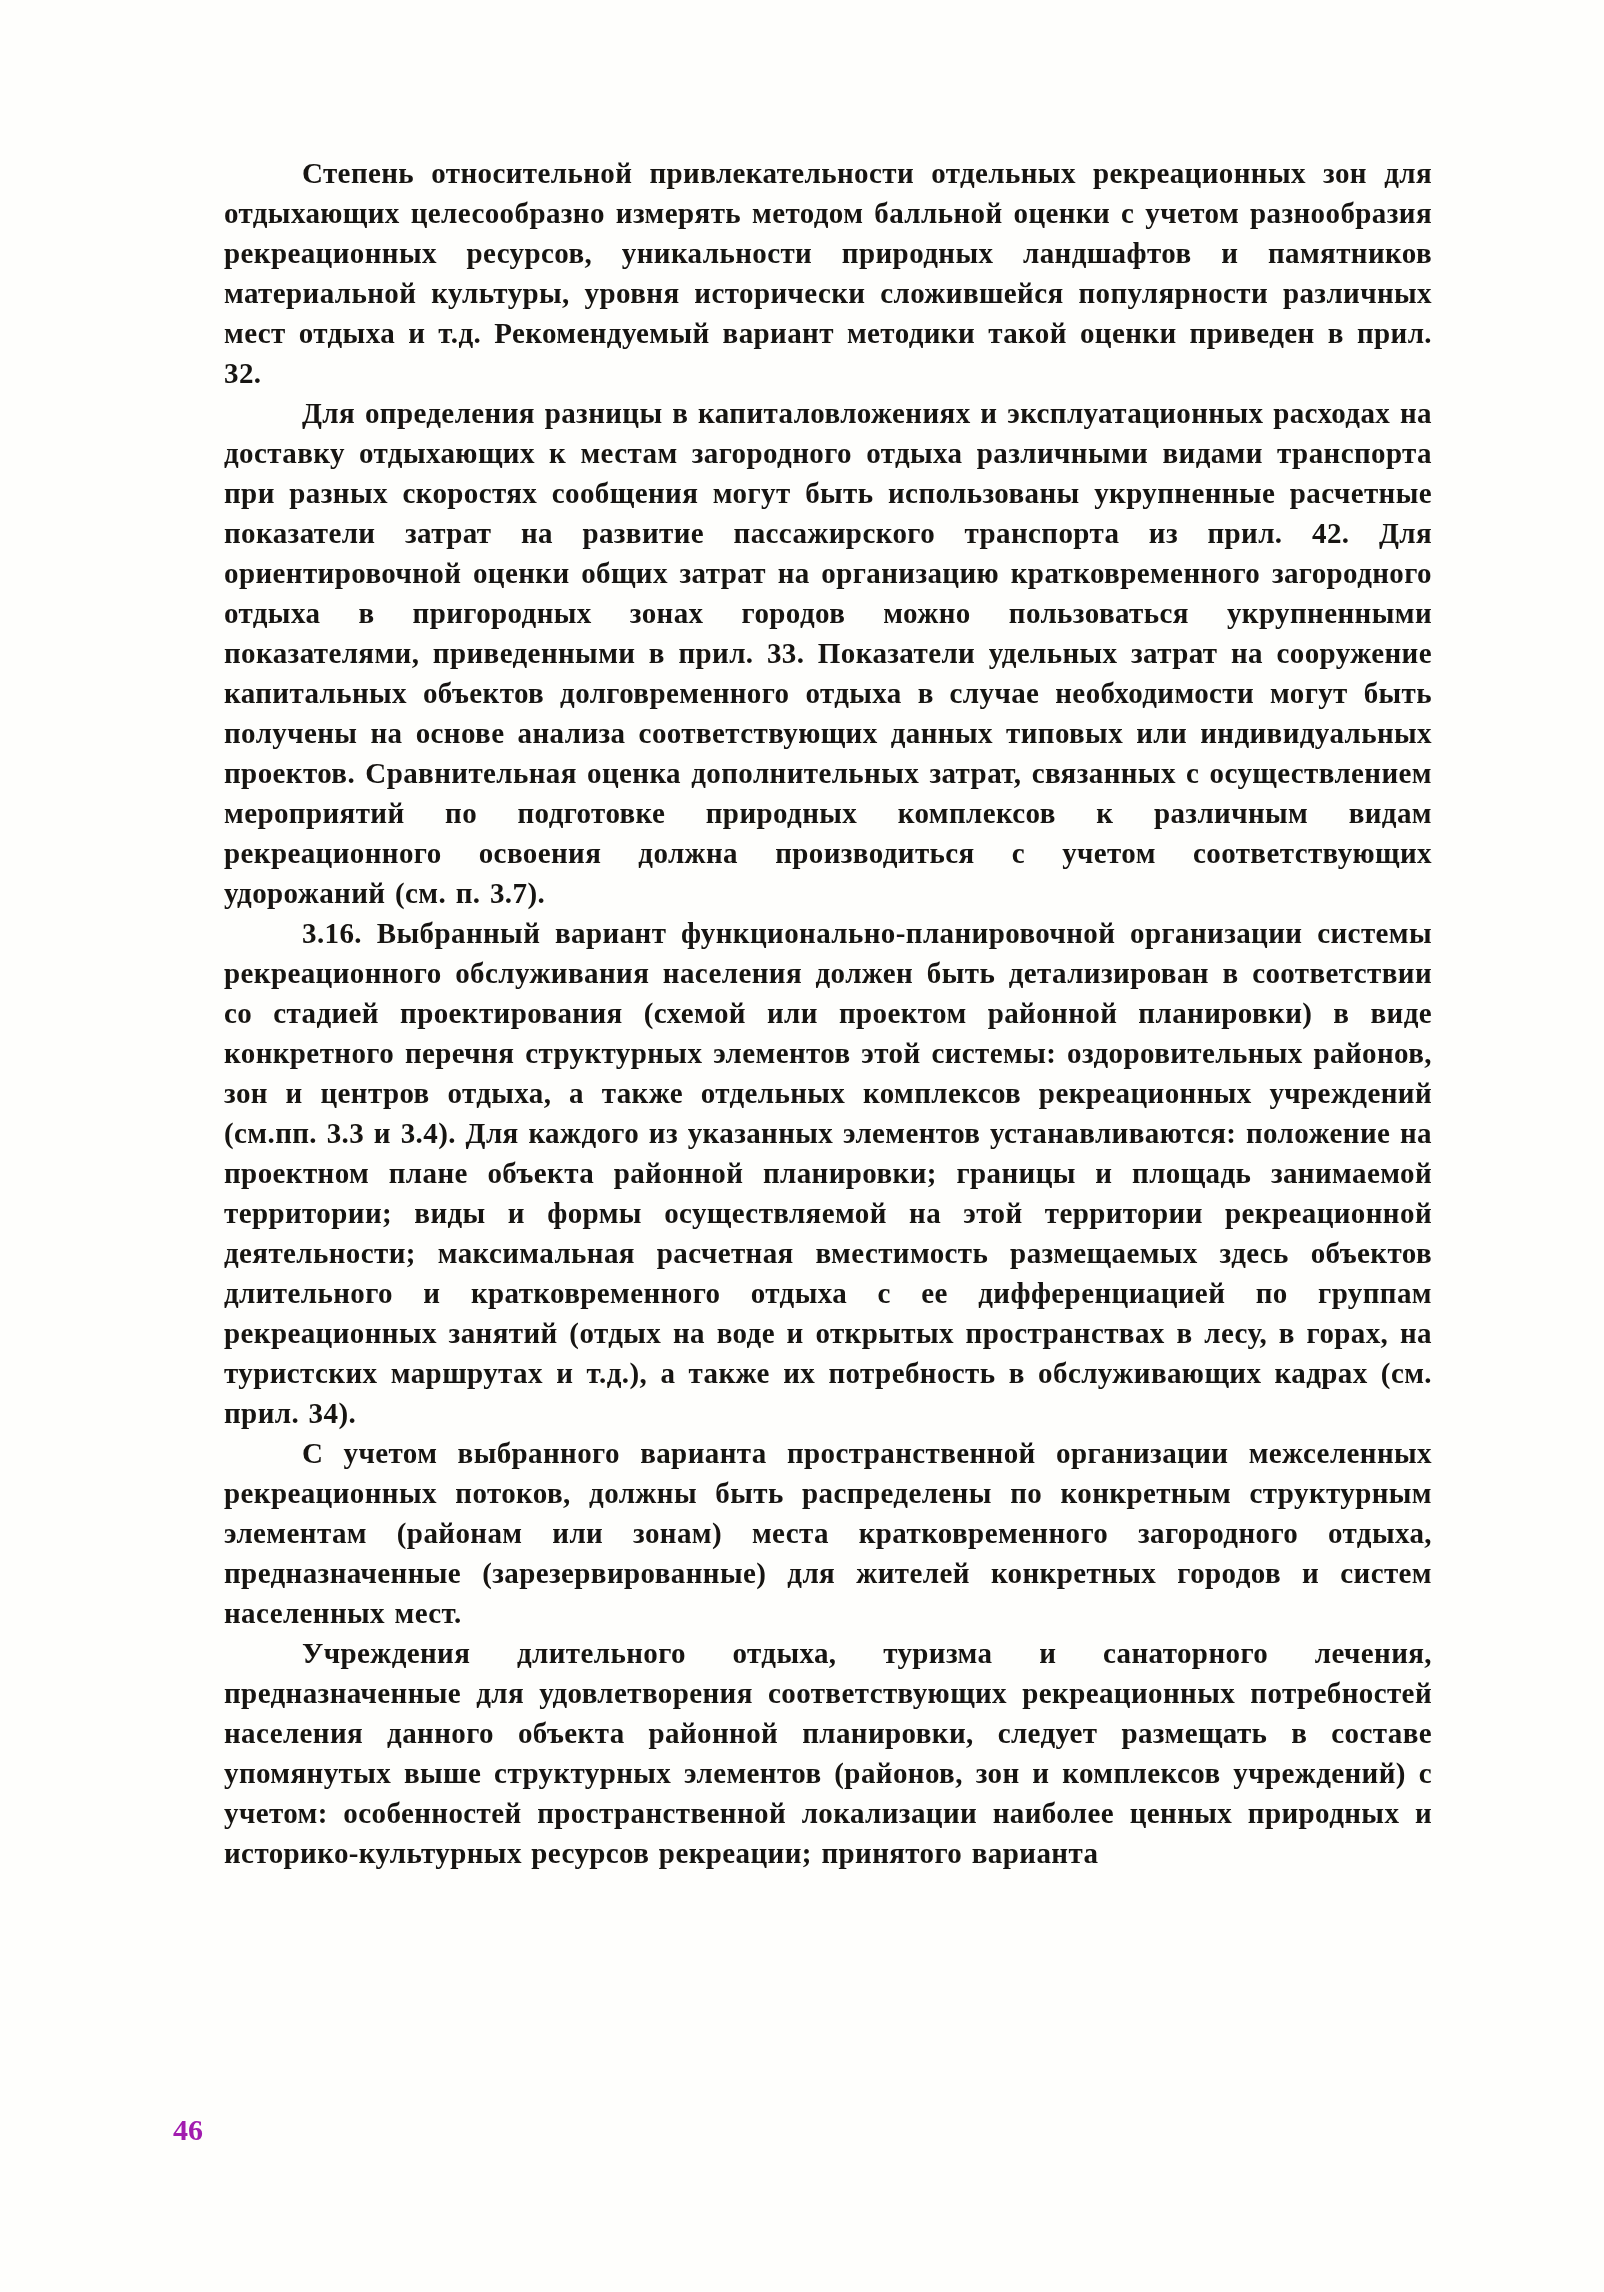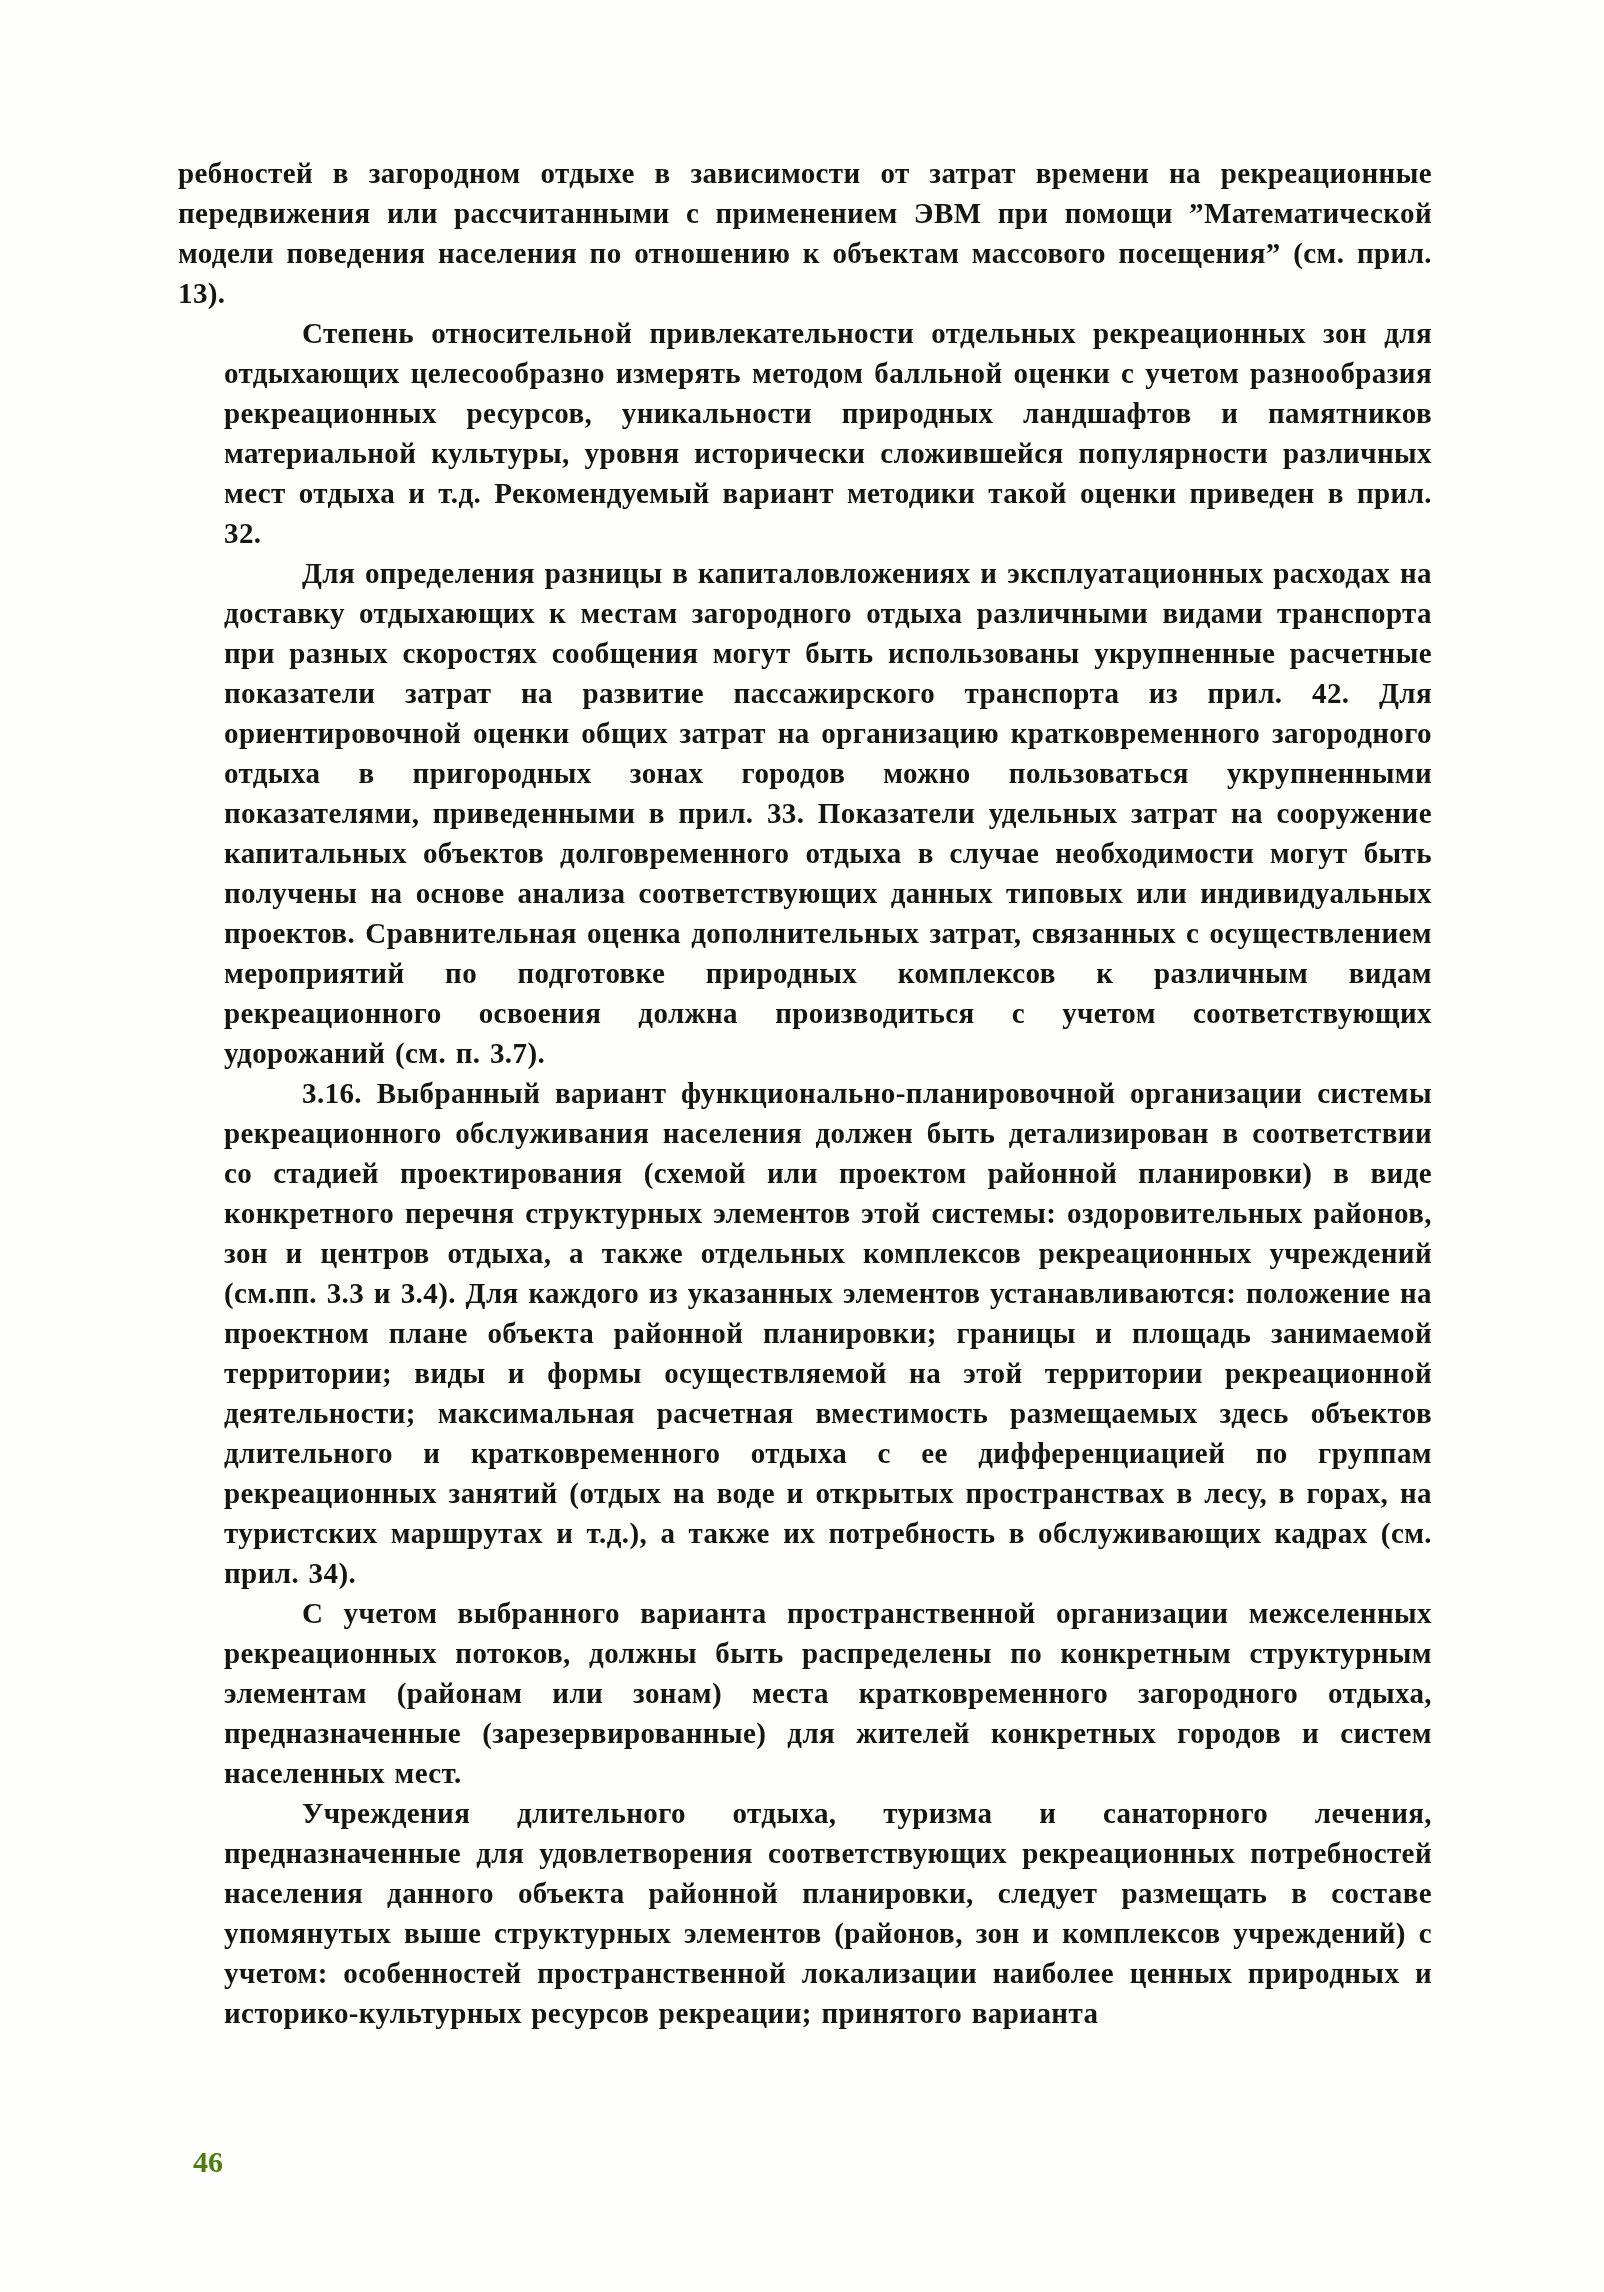--- a/index.html
+++ b/index.html
@@ -33,35 +33,33 @@
   .text-block p {
     margin: 0;
     padding: 0;
   }
   .text-block p.indent {
     text-indent: 78px;
     margin-left: 46px;
   }
   .page-number {
     position: absolute;
-    left: 193px;
+    left: 173px;
     top: 2113px;
-    color: #4d7c0f;
+    color: #a21caf;
     font-family: "Liberation Serif", "DejaVu Serif", serif;
     font-weight: bold;
     font-size: 30px;
-    margin-top: 32px;
   }
 </style>
 </head>
 <body>
 
 <div class="page">
   <div class="text-block">
-    <p>ребностей в загородном отдыхе в зависимости от затрат времени на рекреационные передвижения или рассчитанными с применением ЭВМ при помощи ”Математической модели поведения населения по отношению к объектам массового посещения” (см. прил. 13).</p>
     <p class="indent">Степень относительной привлекательности отдельных рекреационных зон для отдыхающих целесообразно измерять методом балльной оценки с учетом разнообразия рекреационных ресурсов, уникальности природных ландшафтов и памятников материальной культуры, уровня исторически сложившейся популярности различных мест отдыха и т.д. Рекомендуемый вариант методики такой оценки приведен в прил. 32.</p>
     <p class="indent">Для определения разницы в капиталовложениях и эксплуатационных расходах на доставку отдыхающих к местам загородного отдыха различными видами транспорта при разных скоростях сообщения могут быть использованы укрупненные расчетные показатели затрат на развитие пассажирского транспорта из прил. 42. Для ориентировочной оценки общих затрат на организацию кратковременного загородного отдыха в пригородных зонах городов можно пользоваться укрупненными показателями, приведенными в прил. 33. Показатели удельных затрат на сооружение капитальных объектов долговременного отдыха в случае необходимости могут быть получены на основе анализа соответствующих данных типовых или индивидуальных проектов. Сравнительная оценка дополнительных затрат, связанных с осуществлением мероприятий по подготовке природных комплексов к различным видам рекреационного освоения должна производиться с учетом соответствующих удорожаний (см. п. 3.7).</p>
     <p class="indent">3.16. Выбранный вариант функционально-планировочной организации системы рекреационного обслуживания населения должен быть детализирован в соответствии со стадией проектирования (схемой или проектом районной планировки) в виде конкретного перечня структурных элементов этой системы: оздоровительных районов, зон и центров отдыха, а также отдельных комплексов рекреационных учреждений (см.пп. 3.3 и 3.4). Для каждого из указанных элементов устанавливаются: положение на проектном плане объекта районной планировки; границы и площадь занимаемой территории; виды и формы осуществляемой на этой территории рекреационной деятельности; максимальная расчетная вместимость размещаемых здесь объектов длительного и кратковременного отдыха с ее дифференциацией по группам рекреационных занятий (отдых на воде и открытых пространствах в лесу, в горах, на туристских маршрутах и т.д.), а также их потребность в обслуживающих кадрах (см. прил. 34).</p>
     <p class="indent">С учетом выбранного варианта пространственной организации межселенных рекреационных потоков, должны быть распределены по конкретным структурным элементам (районам или зонам) места кратковременного загородного отдыха, предназначенные (зарезервированные) для жителей конкретных городов и систем населенных мест.</p>
     <p class="indent">Учреждения длительного отдыха, туризма и санаторного лечения, предназначенные для удовлетворения соответствующих рекреационных потребностей населения данного объекта районной планировки, следует размещать в составе упомянутых выше структурных элементов (районов, зон и комплексов учреждений) с учетом: особенностей пространственной локализации наиболее ценных природных и историко-культурных ресурсов рекреации; принятого варианта</p>
   </div>
   <div class="page-number">46</div>
 </div>
 
 

